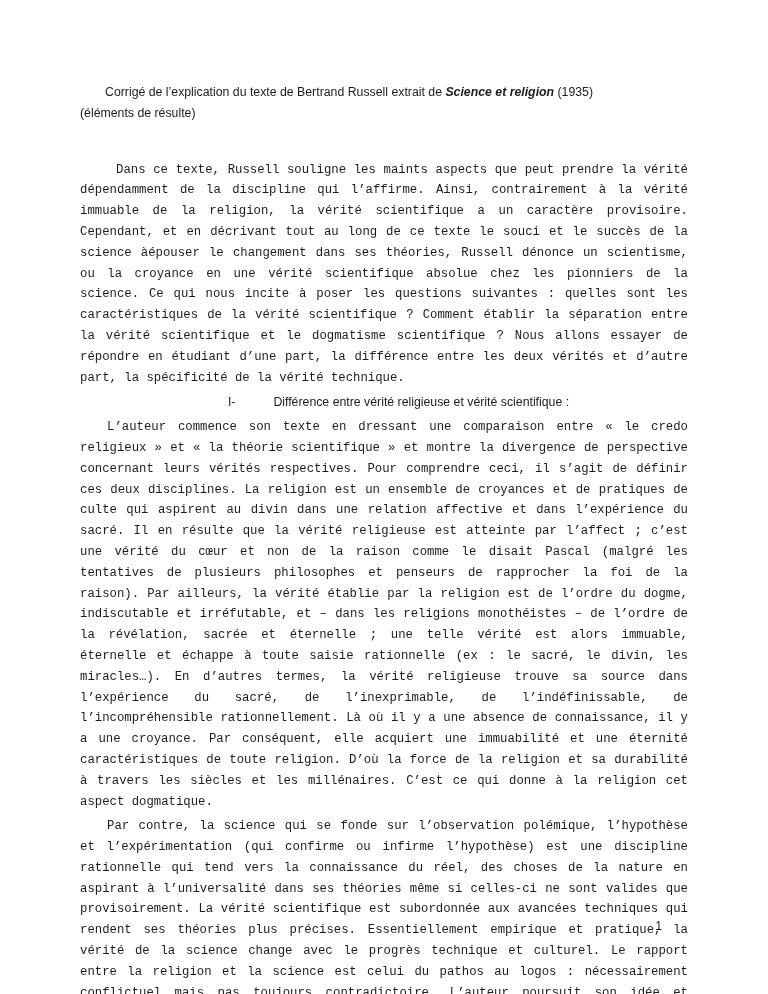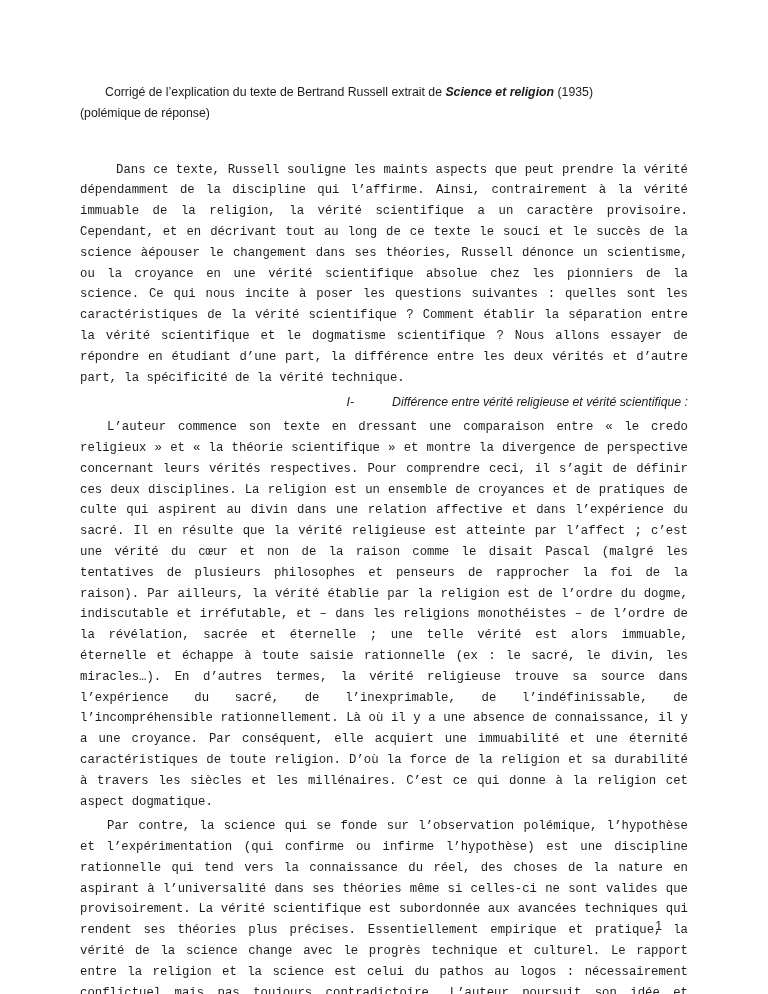--- a/index.html
+++ b/index.html
@@ -24,41 +24,40 @@
   .title {
     text-align: left;
     text-indent: 25px;
     margin-bottom: 36px;
   }
   .work-title { font-weight: bold; font-style: italic; }
   .para { margin-bottom: 4px; font-family: Liberation Mono, monospace; }
   .indent-lg { text-indent: 36px; }
   .indent-sm { text-indent: 27px; }
   .heading {
-    text-align: right;
+    text-align: center;
     margin-bottom: 4px;
     white-space: nowrap;
-    font-style: italic;
   }
   .heading .num { margin-left: 29px; }
   .heading .htext { margin-left: 38px; }
   .footer {
     position: absolute;
     top: 916px;
     right: 106px;
     font-size: 12.3px;
     color: #1c1c1c;
   }
 </style>
 </head>
 <body>
 
 <div class="page">
 
-  <p class="title"><span>Corrigé de l’explication du texte de Bertrand Russell extrait de </span><span class="work-title">Science et religion</span><span> (1935)</span><br><span>(polémique de réponse)</span></p>
+  <p class="title"><span>Corrigé de l’explication du texte de Bertrand Russell extrait de </span><span class="work-title">Science et religion</span><span> (1935)</span><br><span>(éléments de résulte)</span></p>
 
   <p class="para indent-lg">Dans ce texte, Russell souligne les maints aspects que peut prendre la vérité dépendamment de la discipline qui l’affirme. Ainsi, contrairement à la vérité immuable de la religion, la vérité scientifique a un caractère provisoire. Cependant, et en décrivant tout au long de ce texte le souci et le succès de la science àépouser le changement dans ses théories, Russell dénonce un scientisme, ou la croyance en une vérité scientifique absolue chez les pionniers de la science. Ce qui nous incite à poser les questions suivantes&nbsp;: quelles sont les caractéristiques de la vérité scientifique&nbsp;? Comment établir la séparation entre la vérité scientifique et le dogmatisme scientifique&nbsp;? Nous allons essayer de répondre en étudiant d’une part, la différence entre les deux vérités et d’autre part, la spécificité de la vérité technique.</p>
 
   <p class="heading"><span class="num">I-</span><span class="htext">Différence entre vérité religieuse et vérité scientifique&nbsp;:</span></p>
 
   <p class="para indent-sm">L’auteur commence son texte en dressant une comparaison entre «&nbsp;le credo religieux&nbsp;» et «&nbsp;la théorie scientifique&nbsp;» et montre la divergence de perspective concernant leurs vérités respectives. Pour comprendre ceci, il s’agit de définir ces deux disciplines. La religion est un ensemble de croyances et de pratiques de culte qui aspirent au divin dans une relation affective et dans l’expérience du sacré. Il en résulte que la vérité religieuse est atteinte par l’affect&nbsp;; c’est une vérité du cœur et non de la raison comme le disait Pascal (malgré les tentatives de plusieurs philosophes et penseurs de rapprocher la foi de la raison). Par ailleurs, la vérité établie par la religion est de l’ordre du dogme, indiscutable et irréfutable, et – dans les religions monothéistes – de l’ordre de la révélation, sacrée et éternelle&nbsp;; une telle vérité est alors immuable, éternelle et échappe à toute saisie rationnelle (ex&nbsp;: le sacré, le divin, les miracles…). En d’autres termes, la vérité religieuse trouve sa source dans l’expérience du sacré, de l’inexprimable, de l’indéfinissable, de l’incompréhensible rationnellement. Là où il y a une absence de connaissance, il y a une croyance. Par conséquent, elle acquiert une immuabilité et une éternité caractéristiques de toute religion. D’où la force de la religion et sa durabilité à travers les siècles et les millénaires. C’est ce qui donne à la religion cet aspect dogmatique.</p>
 
   <p class="para indent-sm">Par contre, la science qui se fonde sur l’observation polémique, l’hypothèse et l’expérimentation (qui confirme ou infirme l’hypothèse) est une discipline rationnelle qui tend vers la connaissance du réel, des choses de la nature en aspirant à l’universalité dans ses théories même si celles-ci ne sont valides que provisoirement. La vérité scientifique est subordonnée aux avancées techniques qui rendent ses théories plus précises. Essentiellement empirique et pratique, la vérité de la science change avec le progrès technique et culturel. Le rapport entre la religion et la science est celui du pathos au logos&nbsp;: nécessairement conflictuel mais pas toujours contradictoire. L’auteur poursuit son idée et explique à la deuxième et à la troisième phrase que la science fait son progrès par évolution en se basant sur les anciennes théories pour les faire évoluer, et par révolution, quand «&nbsp;la science évoluée&nbsp;» les réfute, tout comme la médecine actuelle confirme parfois certaines idées de la médecine alternative ou primitive et les infirme parfois. Le dynamisme de la science dans la critique et la réfutation est un critère de scientificité selon Popper qui éloigne la science de tout dogmatisme. La vérité scientifique est donc en changement continu.</p>
 
   <div class="footer">1</div>

